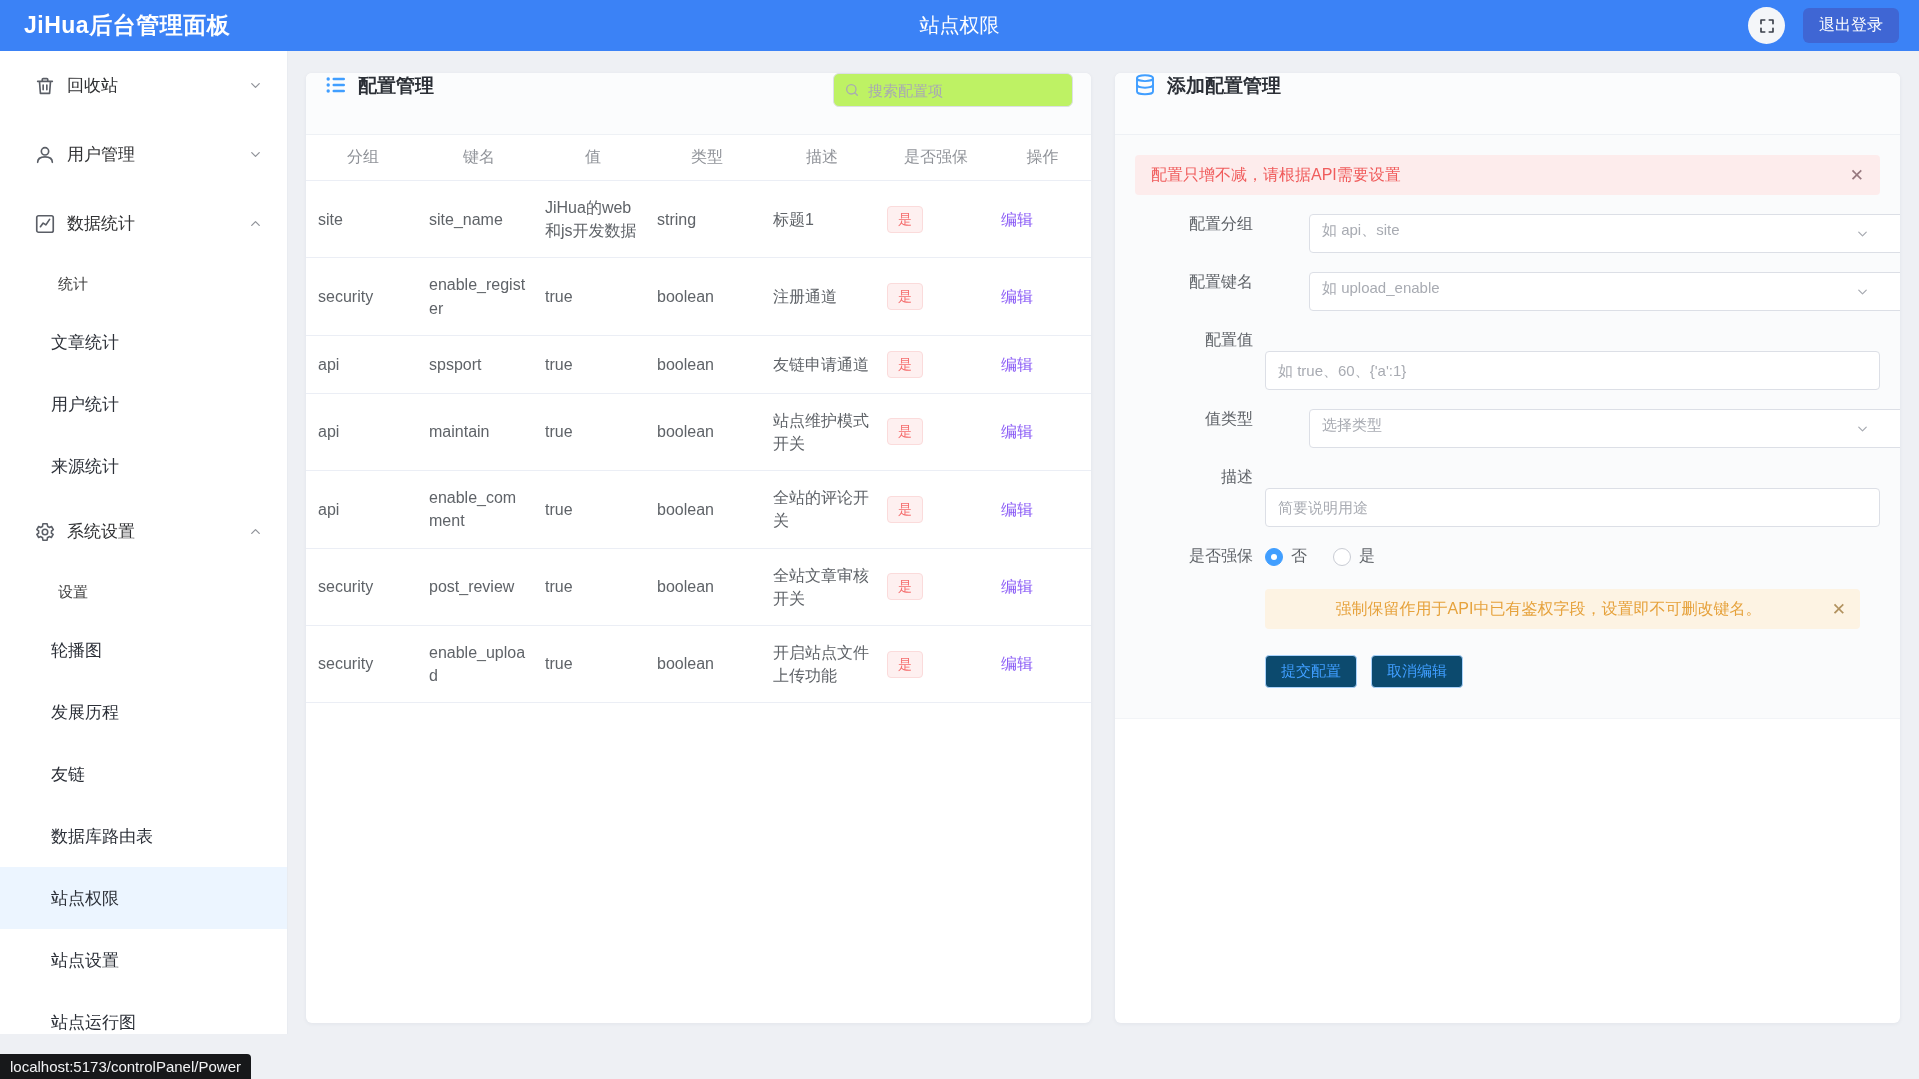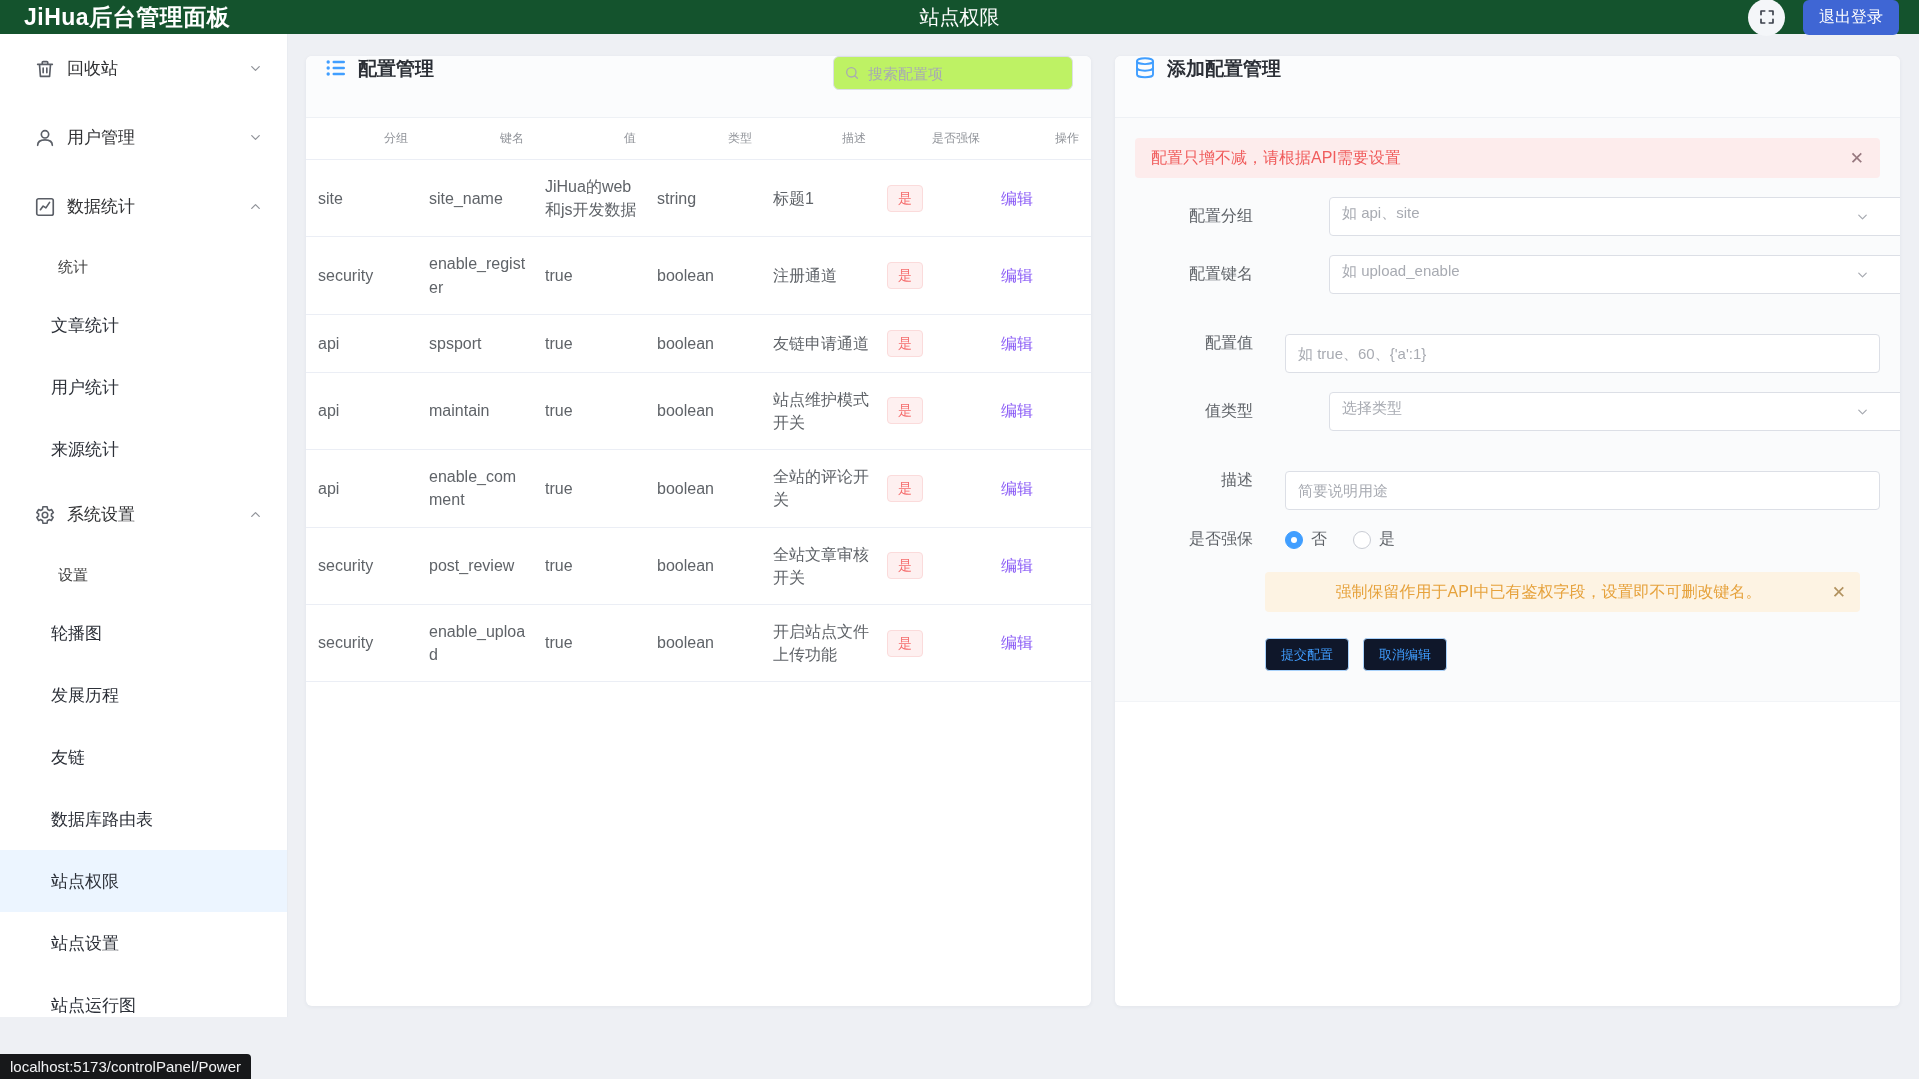--- a/index.html
+++ b/index.html
@@ -1,20 +1,20 @@
 <!DOCTYPE html>
 <html><head>
 <meta charset="utf-8">
 <style>
 *{margin:0;padding:0;box-sizing:border-box;}
 html,body{width:1919px;height:1079px;}
 body{font-family:"Liberation Sans","DejaVu Sans",sans-serif;background:#eef0f4;color:#303133;overflow:hidden;position:relative;}
 
 
-.topbar{height:34px;background:#14532d;display:flex;align-items:center;padding:0 20px 0 24px;position:relative;}
+.topbar{height:51px;background:#3b82f6;display:flex;align-items:center;padding:0 20px 0 24px;position:relative;}
 .brand{color:#ffffff;font-size:23px;font-weight:700;letter-spacing:.5px;}
 .page-title{position:absolute;left:50%;transform:translateX(-50%);color:#ffffff;font-size:20px;}
 .topbar-right{margin-left:auto;display:flex;align-items:center;gap:18px;}
 .fullscreen-btn{width:37px;height:37px;border-radius:50%;background:#f4f6f9;border:none;display:flex;align-items:center;justify-content:center;cursor:pointer;}
 .fullscreen-btn svg{width:18px;height:18px;}
 .logout-btn{height:35px;padding:0 16px;background:#3f66d4;border:none;border-radius:6px;color:#ffffff;font-size:16px;cursor:pointer;font-family:inherit;}
 
 
 .layout{display:flex;height:983px;align-items:stretch;}
 .sidebar{width:288px;background:#ffffff;border-right:1px solid #e9ecf1;flex-shrink:0;}
@@ -35,47 +35,47 @@
 .card-title{margin-left:10px;font-size:19px;font-weight:600;color:#2b2f36;}
 
 
 .search-box{margin-left:auto;width:240px;height:34px;border:1px solid #dcdfe6;border-radius:6px;background:#bef264;display:flex;align-items:center;padding:0 10px;gap:8px;}
 .search-box svg{width:16px;height:16px;flex-shrink:0;}
 .search-box input{border:none;outline:none;flex:1;min-width:0;font-size:15px;color:#606266;background:transparent;font-family:inherit;}
 .search-box input::placeholder{color:#a8abb2;}
 
 
 .cfg-table{width:100%;border-collapse:collapse;table-layout:fixed;}
-.cfg-table th{font-size:12px;font-weight:400;color:#909399;text-align:right;padding:12px 13px;border-bottom:1px solid #ebeef5;}
+.cfg-table th{font-size:16px;font-weight:400;color:#909399;text-align:center;padding:12px 13px;border-bottom:1px solid #ebeef5;}
 .cfg-table td{font-size:16px;color:#5f6368;padding:15px 8px;border-bottom:1px solid #ebeef5;word-break:break-all;line-height:1.45;vertical-align:middle;}
 .cfg-table th:first-child,.cfg-table td:first-child{padding-left:12px;}
 .tag-danger{display:inline-block;padding:2px 10px;font-size:14px;color:#f56c6c;background:#fef0f0;border:1px solid #fbdbdb;border-radius:4px;line-height:1.5;}
 .edit-link{color:#8b5cf6;font-size:16px;text-decoration:none;cursor:pointer;}
 
 
 .form-panel{background:#fafbfc;padding:20px 20px 30px;border-bottom:1px solid #f2f4f7;}
 .alert-error{height:40px;background:#fdecec;border-radius:4px;display:flex;align-items:center;padding:0 16px;color:#f05c5c;font-size:16px;}
 .alert-close{margin-left:auto;color:#97787f;font-size:17px;cursor:pointer;line-height:1;}
-.form-row{display:flex;align-items:center;margin-top:19px;gap:20px;}
+.form-row{display:flex;margin-top:19px;}
 .form-label{width:118px;margin-right:12px;text-align:right;font-size:16px;color:#5f6368;flex-shrink:0;}
 .field{flex:1;position:relative;}
 .text-input{width:100%;height:39px;border:1px solid #dcdfe6;border-radius:4px;background:#ffffff;padding:0 34px 0 12px;font-size:15px;color:#606266;outline:none;font-family:inherit;margin-top:21px;}
 .text-input::placeholder{color:#a8abb2;}
 .select{width:100%;height:39px;border:1px solid #dcdfe6;border-radius:4px;background:#ffffff;display:flex;align-items:center;padding:0 34px 6px 12px;font-size:15px;color:#a8abb2;cursor:pointer;margin-left:44px;}
 .select-arrow{position:absolute;right:10px;top:50%;transform:translateY(-50%);display:inline-flex;color:#a8abb2;}
 .select-arrow svg{width:15px;height:15px;}
 .radio-group{display:flex;align-items:center;gap:26px;}
 .radio{display:flex;align-items:center;gap:8px;font-size:16px;color:#5f6368;cursor:pointer;}
 .radio-dot{width:18px;height:18px;border-radius:50%;border:1px solid #c9ccd4;background:#ffffff;position:relative;flex-shrink:0;}
 .radio.checked .radio-dot{background:#409eff;border-color:#409eff;}
 .radio.checked .radio-dot::after{content:"";position:absolute;left:50%;top:50%;width:6px;height:6px;border-radius:50%;background:#ffffff;transform:translate(-50%,-50%);}
 .alert-warning{margin:22px 20px 0 130px;height:40px;background:#fdf3e3;border-radius:4px;display:flex;align-items:center;justify-content:center;position:relative;color:#e6a23c;font-size:16px;padding:0 44px 0 16px;}
 .alert-warning .alert-close{position:absolute;right:14px;margin-left:0;color:#b2925f;}
 .btn-row{margin:26px 0 0 130px;display:flex;gap:14px;}
-.btn-plain{height:33px;padding:0 15px;background:#0f172a;border:1px solid #a9d2fb;border-radius:4px;color:#409eff;font-size:13px;cursor:pointer;font-family:inherit;}
+.btn-plain{height:33px;padding:0 15px;background:#0c4a6e;border:1px solid #a9d2fb;border-radius:4px;color:#409eff;font-size:15px;cursor:pointer;font-family:inherit;}
 
 
 .status-bar{position:absolute;left:0;bottom:0;height:25px;background:#17181a;color:#f2f3f5;display:flex;align-items:center;padding:0 10px;font-size:15px;border-top-right-radius:4px;z-index:50;}
 </style>
 </head>
 <body>
 
 <header class="topbar">
   <div class="brand">JiHua后台管理面板</div>
   <div class="page-title">站点权限</div>

